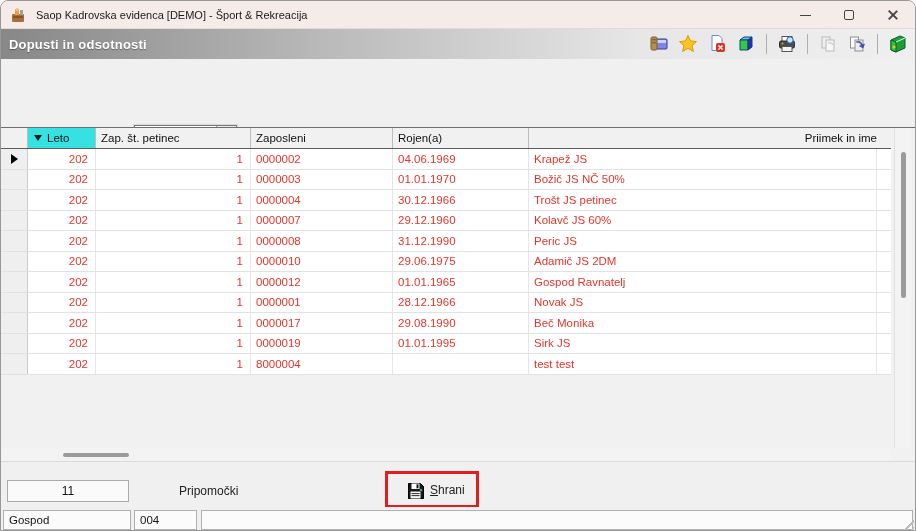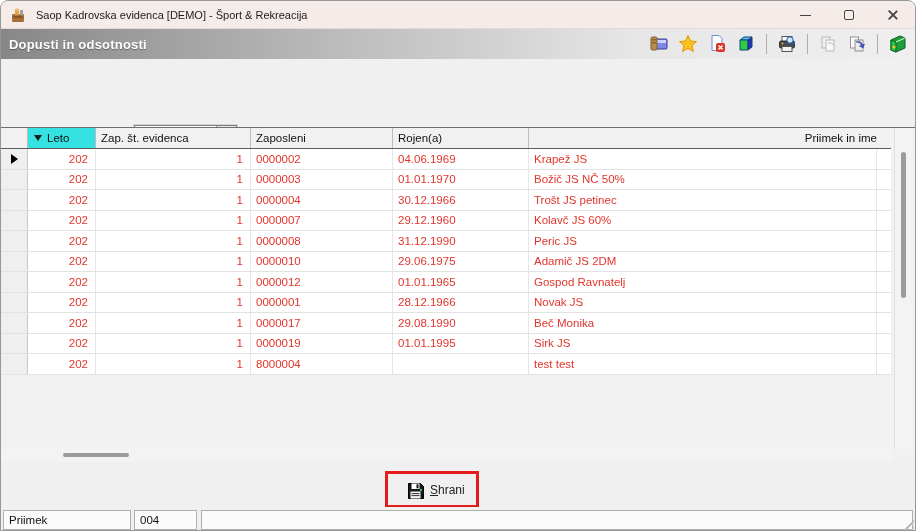--- a/index.html
+++ b/index.html
@@ -272,21 +272,21 @@
   </div>
 
   <div class="grid">
     <div class="ghead">
       <span class="gh-cell" style="width:27px; padding-left:0;"></span>
       <span class="gh-cell gh-sorted" style="width:68px; padding-left:0;">
         <span class="sort-tri"></span>
         <span>Leto</span>
       </span>
       <span class="gh-cell" style="width:155px;">
-          <span>Zap. št. evidenca</span>
+          <span>Zap. št. petinec</span>
         </span>
       <span class="gh-cell" style="width:142px;">
           <span>Zaposleni</span>
         </span>
       <span class="gh-cell" style="width:136px;">
           <span>Rojen(a)</span>
         </span>
       <span class="gh-cell" style="width:348px; border-right:none;justify-content:flex-end;">
           <span>Priimek in ime</span>
         </span>
@@ -385,35 +385,40 @@
         </div>
       </div>
     <div class="vscroll">
       <div class="vthumb"></div>
     </div>
     <div class="hscroll">
       <div class="hthumb"></div>
     </div>
   </div>
 
+  <div class="footer">
+    <div class="count-box">11</div>
+    <span class="tools-lbl">Pripomočki</span>
+
+  </div>
 
   <button class="save-btn">
     <svg width="17" height="17" viewBox="0 0 17 17">
       <path d="M1.5 1.5 h12 l3 3 v12 h-15 z" fill="#17181c" stroke="#000"></path>
       <rect x="4.5" y="1.5" width="8" height="5.5" fill="#fff"></rect>
       <rect x="9.5" y="2.3" width="2" height="4" fill="#17181c"></rect>
       <rect x="3.5" y="9.5" width="10" height="7" fill="#f2f2f2"></rect>
       <rect x="4.5" y="11" width="8" height="1.1" fill="#444"></rect>
       <rect x="4.5" y="13" width="8" height="1.1" fill="#444"></rect>
       <circle cx="14" cy="8" r="1.2" fill="#39c24d"></circle>
     </svg>
     <span class="save-lbl">Shrani</span>
   </button>
   <div class="annotation"></div>
 
   <div class="statusbar">
-    <span class="sb-field" style="left:2px; width:128px;">Priimek</span>
+    <span class="sb-field" style="left:2px; width:128px;">Gospod</span>
     <span class="sb-field" style="left:133px; width:63px;">004</span>
     <span class="sb-field" style="left:200px; width:712px;"></span>
     <span class="grip"></span>
   </div>
 
 </div>
 
 </body></html>

